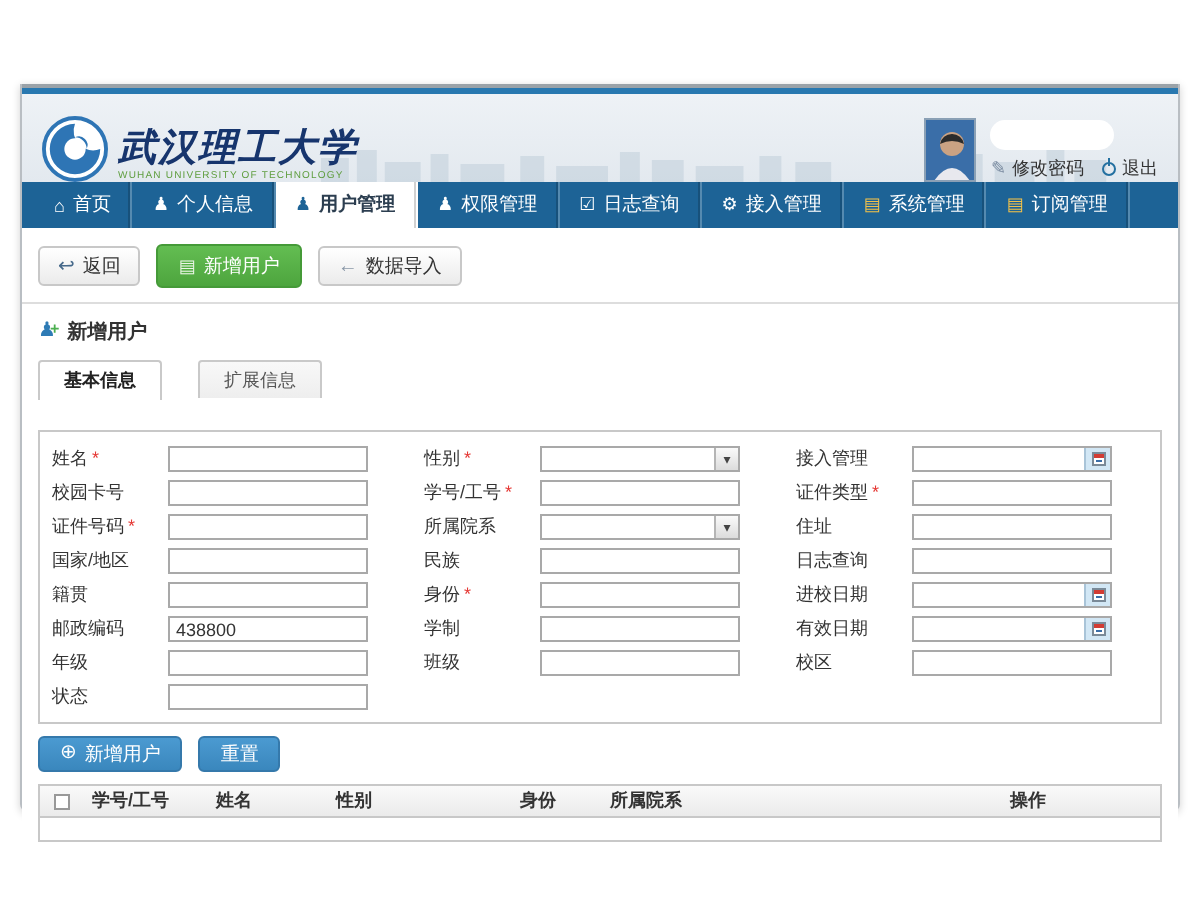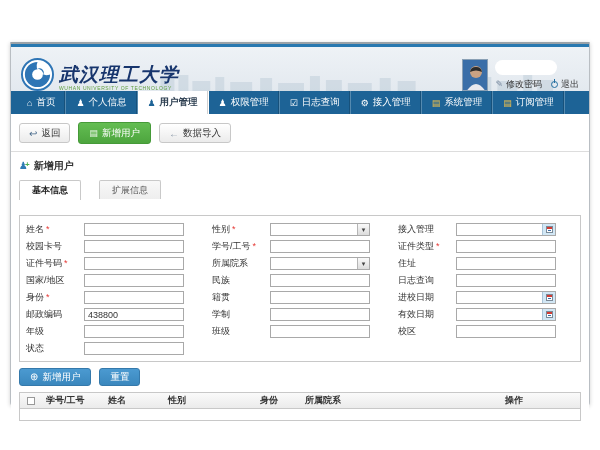--- a/index.html
+++ b/index.html
@@ -286,25 +286,25 @@
           </div>
           <div class="fcell">
             <span class="flabel">民族</span>
             <input class="tin" style="">
           </div>
           <div class="fcell">
             <span class="flabel">日志查询</span>
             <input class="tin" style="">
           </div>
           <div class="fcell">
+            <span class="flabel">籍贯</span>
+            <input class="tin" style="">
+          </div>
+          <div class="fcell">
             <span class="flabel">身份<span class="req">*</span></span>
-            <input class="tin" style="">
-          </div>
-          <div class="fcell">
-            <span class="flabel">籍贯</span>
             <input class="tin" style="">
           </div>
           <div class="fcell">
             <span class="flabel">进校日期</span>
             <span class="datewrap">
               <input class="dinput" style="">
               <span class="calbtn">
                 <span class="calglyph"></span>
               </span>
             </span>

